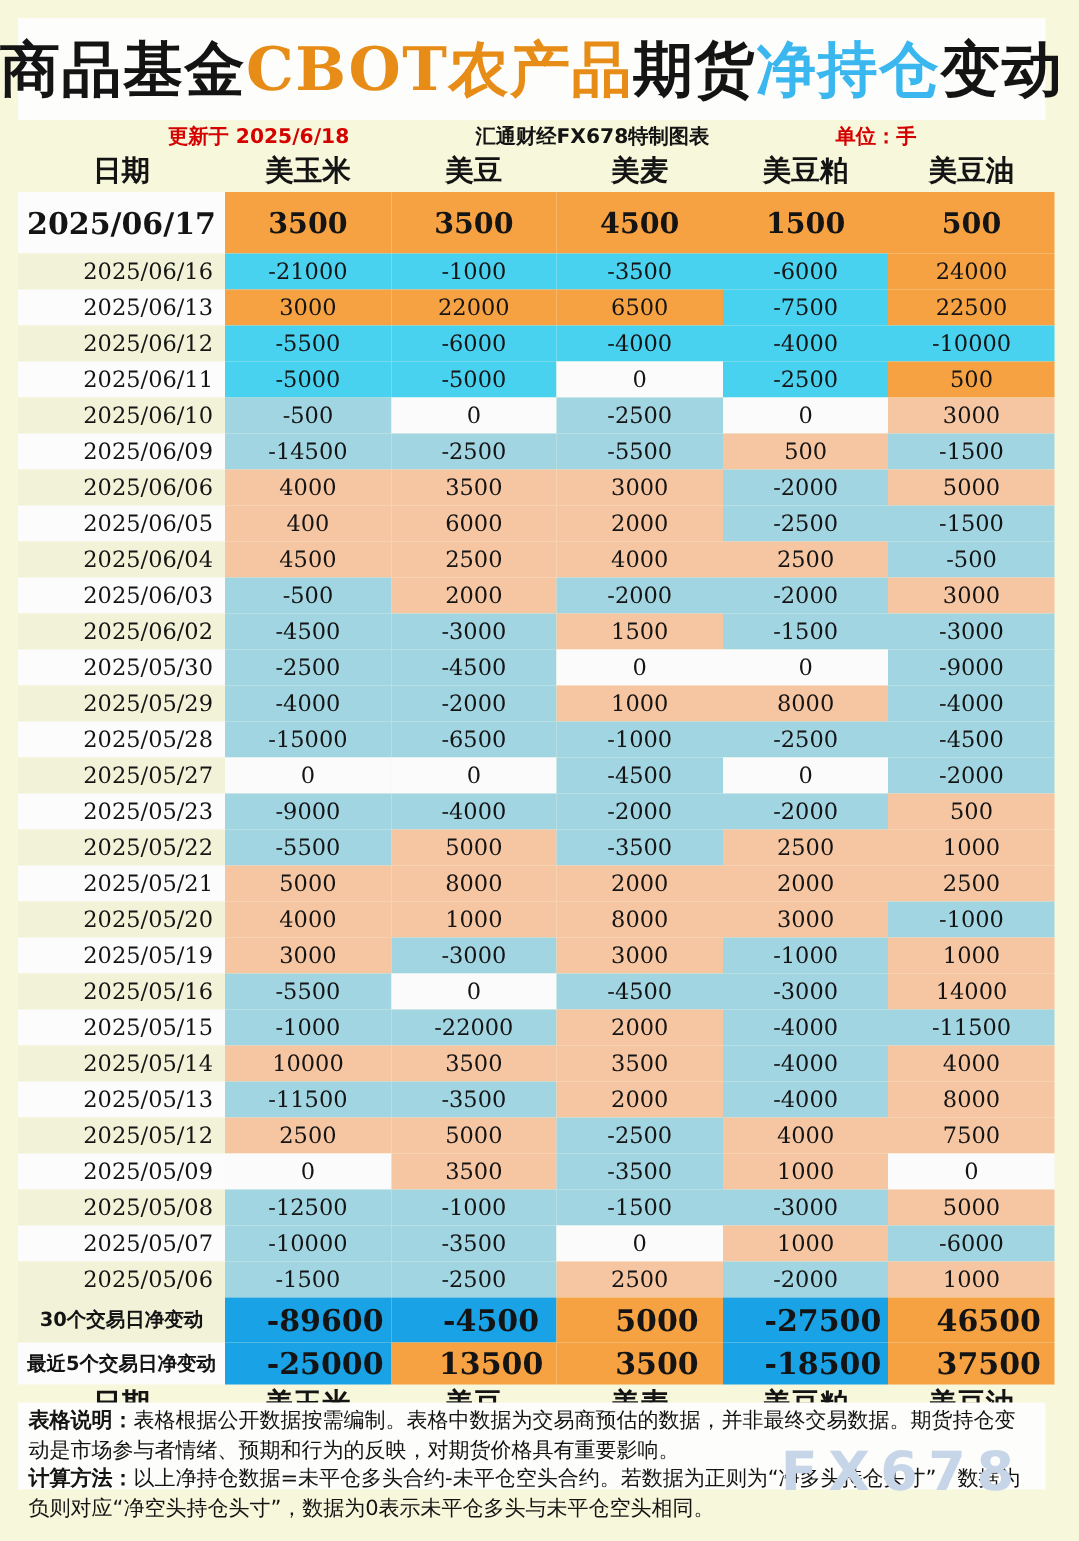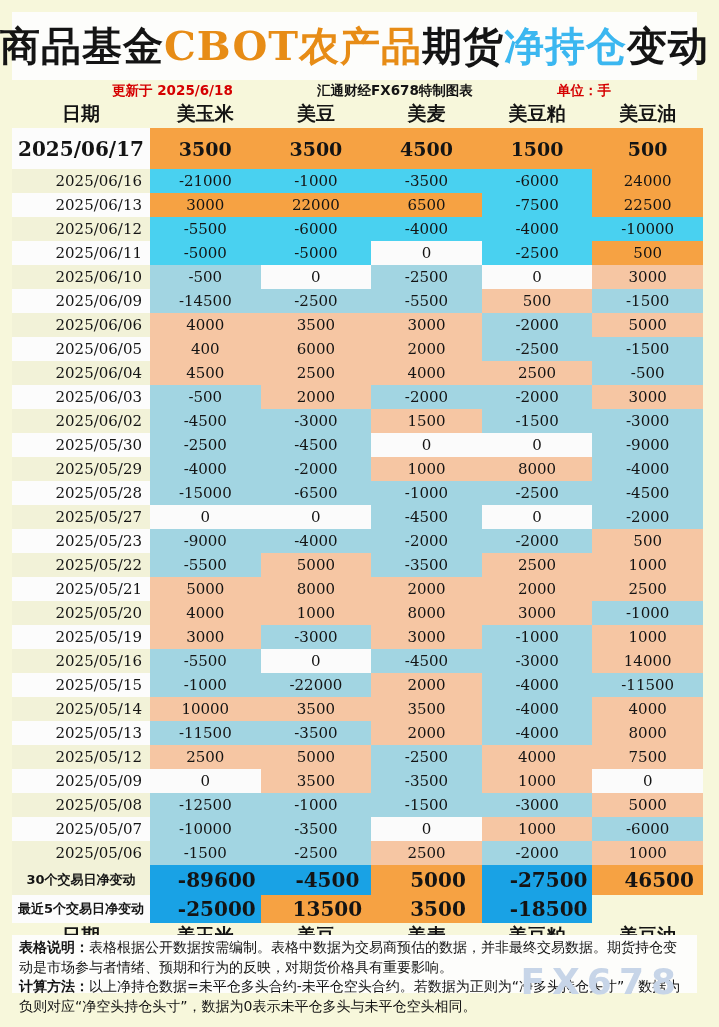--- a/index.html
+++ b/index.html
@@ -348,20 +348,21 @@
         <div class="cv svcell bg-bo">5000</div>
         <div class="cv svcell bg-sum">-27500</div>
         <div class="cv svcell bg-bo">46500</div>
       </div>
       <div class="trow sum2">
         <div class="c0 scell bg-white">最近5个交易日净变动</div>
         <div class="cv svcell bg-sum">-25000</div>
         <div class="cv svcell bg-bo">13500</div>
         <div class="cv svcell bg-bo">3500</div>
         <div class="cv svcell bg-sum">-18500</div>
+        <div class="cv svcell bg-bo">37500</div>
       </div>
       <div class="trow head foot">
         <div class="c0 hcell">日期</div>
         <div class="cv hcell">美玉米</div>
         <div class="cv hcell">美豆</div>
         <div class="cv hcell">美麦</div>
         <div class="cv hcell">美豆粕</div>
         <div class="cv hcell">美豆油</div>
       </div>
     </div>

